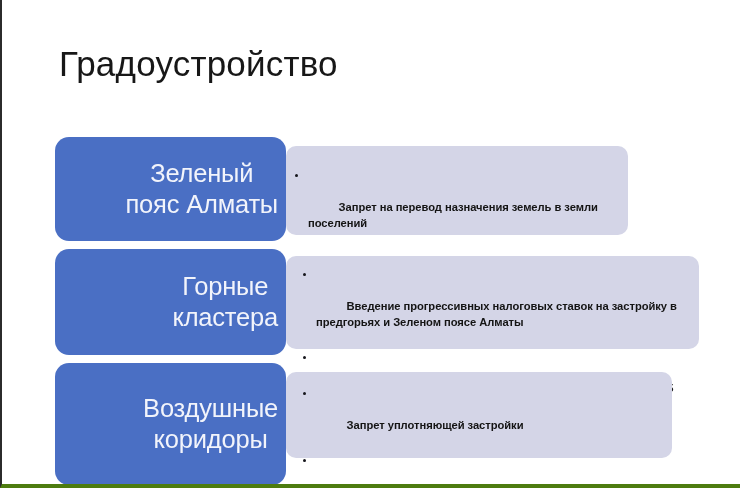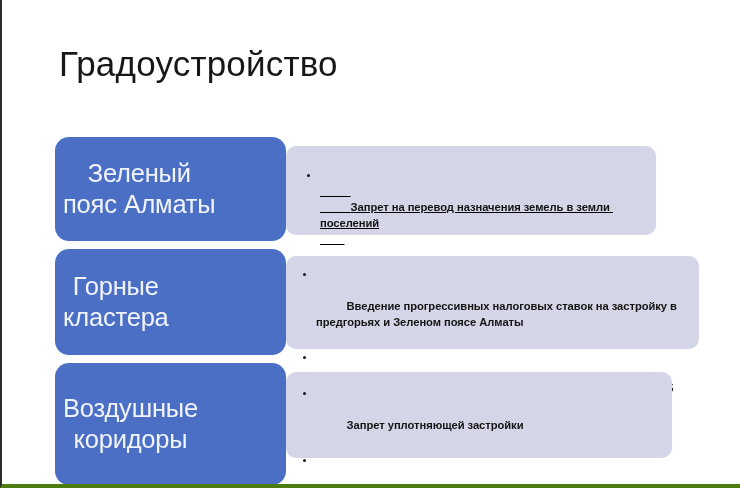--- a/index.html
+++ b/index.html
@@ -70,36 +70,36 @@
     height: 3.4px;
     background: #16161c;
     border-radius: 50%;
   }
   .chip {
     position: absolute;
     background: #4a6fc4;
     border-radius: 14px;
     display: flex;
     align-items: center;
-    justify-content: flex-start;
+    justify-content: flex-end;
     text-align: center;
     box-sizing: border-box;
   }
   .chip-label {
     color: #f2f4fb;
     font-size: 25.5px;
     font-weight: 400;
     line-height: 1.22;
     letter-spacing: -0.2px;
     padding: 0 8px;
     white-space: pre-line;
   }
   
   #row-0 .chip   { left: 53px; top: 137px; width: 231px; height: 104px; }
-  #row-0 .panel  { left: 284px; top: 146px; width: 370px; height: 89px; padding: 22px 14px 0 20px; text-decoration: underline; }
+  #row-0 .panel  { left: 284px; top: 146px; width: 342px; height: 89px; padding: 22px 14px 0 8px; }
   #row-1 .chip   { left: 53px; top: 249px; width: 231px; height: 106px; }
   #row-1 .panel  { left: 284px; top: 256px; width: 413px; height: 93px; padding: 11px 14px 0 16px; }
   #row-2 .chip   { left: 53px; top: 363px; width: 231px; height: 122px; }
   #row-2 .panel  { left: 284px; top: 372px; width: 386px; height: 86px; padding: 14px 14px 0 16px; }
 </style>
 </head>
 <body>
 
 <div id="slide">
 

